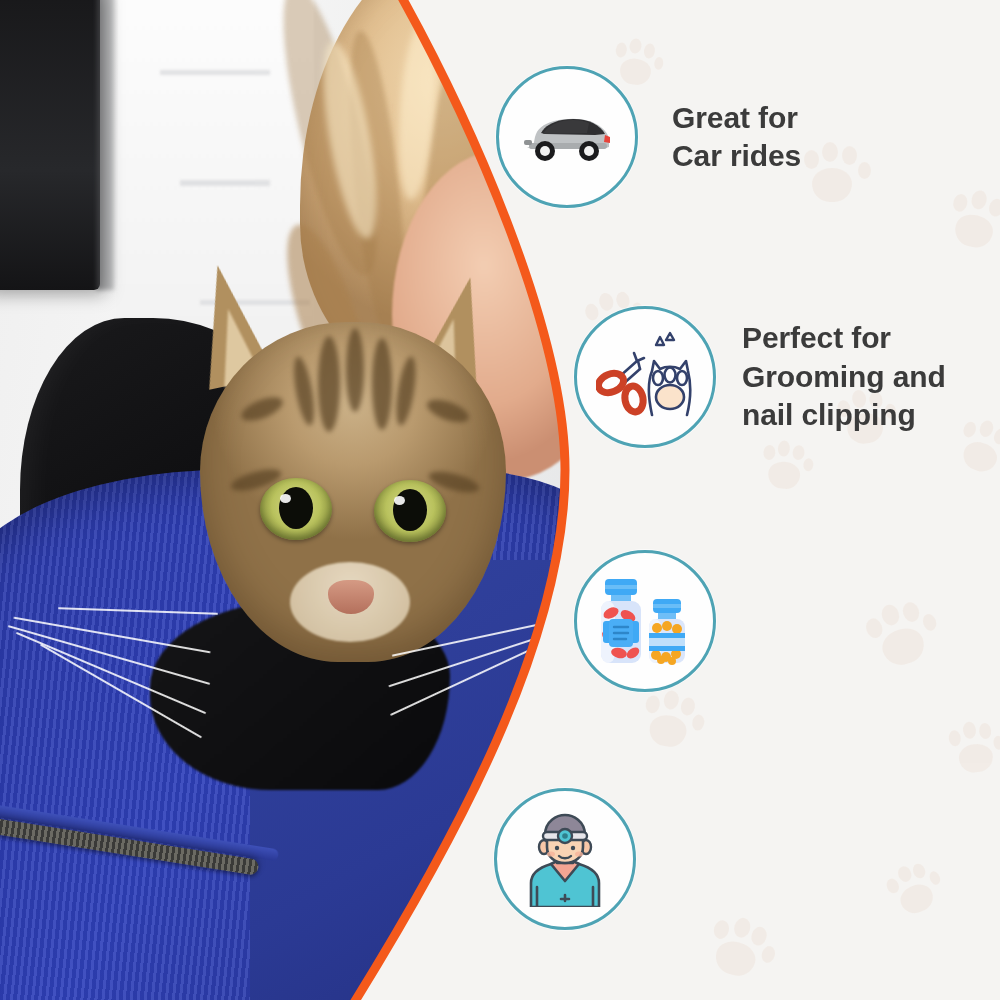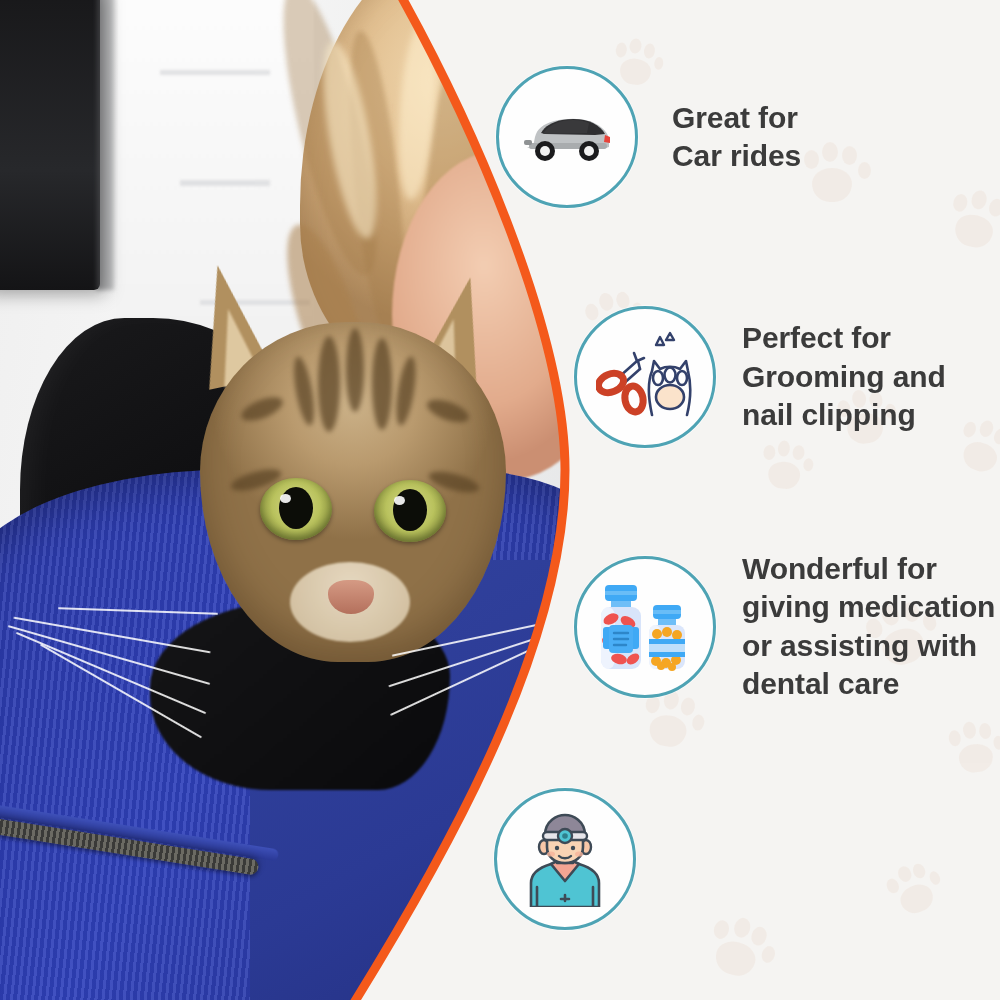--- a/index.html
+++ b/index.html
@@ -377,24 +377,20 @@
           <circle cx="61" cy="80" r="5"></circle>
             <circle cx="71" cy="82" r="5"></circle>
             <circle cx="81" cy="79" r="5"></circle>
           <circle cx="66" cy="85" r="4"></circle>
             <circle cx="77" cy="86" r="4"></circle>
         </g>
         <rect x="54" y="58" width="36" height="18" fill="#3fa9f5"></rect>
         <rect x="54" y="63" width="36" height="8" fill="#bfdffb"></rect>
       </svg>
     </div>
-    <div class="ftext">Wonderful for
-giving medication
-or assisting with
-dental care</div>
   </div>
 
   <div class="feature f4">
     <div class="badge">
       <svg width="96" height="96" viewBox="0 0 96 96">
 
         <path d="M14 96 L14 72 C14 62 24 56 34 53 L62 53 C72 56 82 62 82 72 L82 96 Z" fill="#4fc4d3" stroke="#3e4a56" stroke-width="2.6" stroke-linejoin="round"></path>
         <path d="M34 53 L48 70 L62 53 L56 50 L40 50 Z" fill="#f4a593" stroke="#3e4a56" stroke-width="2.6" stroke-linejoin="round"></path>
         <path d="M20 76 L20 96 M76 76 L76 96" stroke="#3e4a56" stroke-width="2.6" stroke-linecap="round"></path>
         <path d="M48 84 L48 90 M44 88 H52" stroke="#3e4a56" stroke-width="2.6" stroke-linecap="round"></path>

